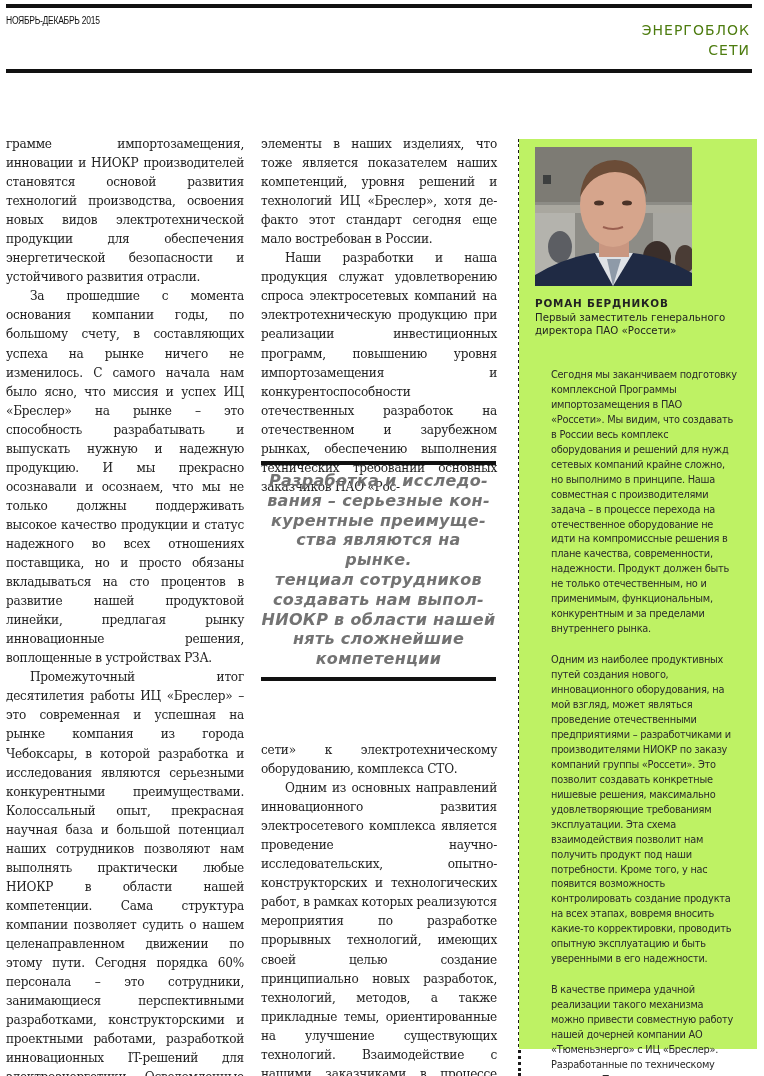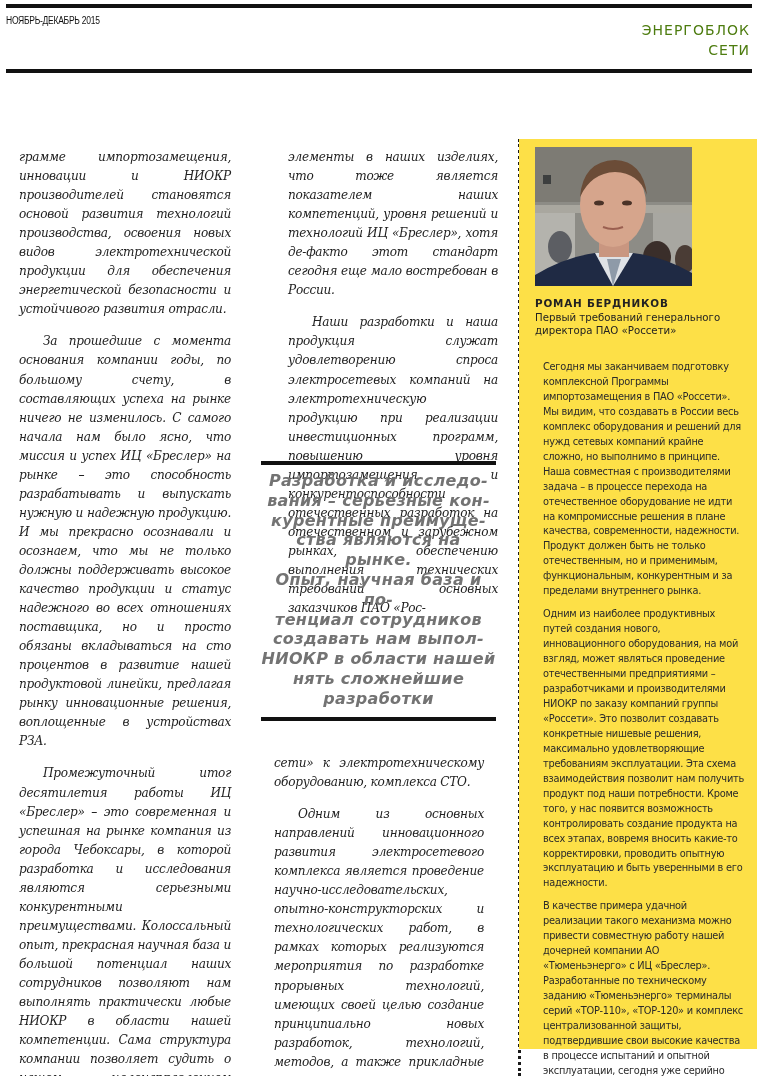--- a/index.html
+++ b/index.html
@@ -3,34 +3,34 @@
 <meta charset="utf-8">
 <style>
   html, body { margin:0; padding:0; background:#ffffff; }
   body { width:764px; height:1076px; position:relative; overflow:hidden; color:#1a1a1a; }
   .rule { position:absolute; left:6px; right:12px; background:#111; }
   .rule-top { top:4px; height:4px; }
   .rule-bottom { top:69px; height:4px; }
   .issue-date { position:absolute; left:6px; top:15px; font-family:"Liberation Sans Narrow","Liberation Sans",sans-serif; font-size:10px; letter-spacing:-0.3px; color:#111; transform:scaleX(0.85); transform-origin:left top; }
   .section-title { position:absolute; right:14px; top:20px; text-align:right; font-family:"DejaVu Sans",sans-serif; font-size:14px; line-height:20px; letter-spacing:1px; color:#4d7c0f; }
   .col { position:absolute; font-family:"DejaVu Serif","Liberation Serif",serif; font-size:12.1px; line-height:19.05px; color:#222; text-align:justify; letter-spacing:-0.25px; }
-  .col p { margin:13px;font-style:italic; }
+  .col p { margin:0; }
   .col p.indent { text-indent:24px; }
   .col1 { left:6px; top:135px; width:238px; }
-  .col2a { left:275px; top:135px; width:236px; }
+  .col2a { left:261px; top:135px; width:236px; }
   .col2b { left:261px; top:741px; width:236px; }
   .pullquote { position:absolute; left:261px; top:461px; width:235px; border-top:4px solid #111; border-bottom:4px solid #111; padding:6px 0 8px 0; text-align:center; font-family:"DejaVu Sans",sans-serif; font-weight:bold; font-size:16px; line-height:19.8px; color:#737373; letter-spacing:0.3px;font-style:italic; }
   .pullquote p { margin:0; }
   .sidebar-rule { position:absolute; left:518px; top:139px; bottom:0; width:0; border-left:3px dotted #1a1a1a; }
-  .sidebar { position:absolute; left:519px; top:139px; width:238px; height:910px; background:#fde047; }
+  .sidebar { position:absolute; left:519px; top:139px; width:238px; height:910px; background:#bef264; }
   .photo { position:absolute; left:16px; top:8px; width:157px; height:139px; overflow:hidden; background:#8f8e88; }
   .sidebar-name { position:absolute; left:16px; top:158px; font-family:"DejaVu Sans",sans-serif; font-weight:bold; font-size:10.4px; letter-spacing:0.8px; color:#222; }
   .sidebar-role { position:absolute; left:16px; top:172px; width:215px; font-family:"DejaVu Sans",sans-serif; font-size:10.2px; line-height:13.2px; color:#222; }
   .sidebar-body { position:absolute; left:16px; top:213px; width:218px; font-family:"DejaVu Sans",sans-serif; font-size:9.8px; line-height:14.95px; color:#2a2a2a; letter-spacing:-0.25px; }
-  .sidebar-body p { margin:8px; }
+  .sidebar-body p { margin:16px; }
 </style>
 </head>
 <body>
 
 <div class="rule rule-top"></div>
 <div class="issue-date">НОЯБРЬ-ДЕКАБРЬ 2015</div>
 <div class="section-title">
   <div>ЭНЕРГОБЛОК</div>
   <div>СЕТИ</div>
 </div>
@@ -45,26 +45,25 @@
 <div class="col col2a">
   <p>элементы в наших изделиях, что тоже является показателем наших компетенций, уровня решений и технологий ИЦ «Бреслер», хотя де-факто этот стандарт сегодня еще мало востребован в России.</p>
   <p class="indent">Наши разработки и наша продукция служат удовлетворению спроса электросетевых компаний на электротехническую продукцию при реализации инвестиционных программ, повышению уровня импортозамещения и конкурентоспособности отечественных разработок на отечественном и зарубежном рынках, обеспечению выполнения технических требований основных заказчиков ПАО «Рос-</p>
 </div>
 
 <div class="pullquote">
   <p>Разработка и исследо-</p>
   <p>вания – серьезные кон-</p>
   <p>курентные преимуще-</p>
   <p>ства являются на рынке.</p>
-  <p>Опыт, научная база и по-</p>
   <p>тенциал  сотрудников</p>
   <p>создавать нам выпол-</p>
   <p>НИОКР в области нашей</p>
   <p>нять сложнейшие</p>
-  <p>разработки</p>
+  <p>компетенции</p>
 </div>
 
 <div class="col col2b">
   <p>сети» к электротехническому оборудованию, комплекса СТО.</p>
   <p class="indent">Одним из основных направлений инновационного развития электросетевого комплекса является проведение научно-исследовательских, опытно-конструкторских и технологических работ, в рамках которых реализуются мероприятия по разработке прорывных технологий, имеющих своей целью создание принципиально новых разработок, технологий, методов, а также прикладные темы, ориентированные на улучшение существующих технологий. Взаимодействие с нашими заказчиками в процессе разработки, безусловно, оказывает исключительно положительное влияние на конечный результат. Выполнение НИОКР по заказу</p>
 </div>
 
 <div class="sidebar-rule"></div>
 <div class="sidebar">
   <div class="photo">
@@ -83,19 +82,19 @@
       <path d="M72 112 L78 139 L86 112 Z" fill="#8e9aa8"></path>
       <rect x="64" y="90" width="30" height="20" fill="#c99680"></rect>
       <ellipse cx="78" cy="58" rx="33" ry="42" fill="#d6a58c"></ellipse>
       <path d="M45 50 Q48 14 80 13 Q108 14 112 48 Q104 26 80 25 Q56 26 45 50 Z" fill="#6b4c37"></path>
       <ellipse cx="64" cy="56" rx="5" ry="2.5" fill="#4a3328"></ellipse>
       <ellipse cx="92" cy="56" rx="5" ry="2.5" fill="#4a3328"></ellipse>
       <path d="M68 80 Q78 84 88 80" stroke="#9a5f50" stroke-width="2" fill="none"></path>
     </svg>
   </div>
   <div class="sidebar-name">РОМАН БЕРДНИКОВ</div>
-  <div class="sidebar-role">Первый требований генерального директора ПАО «Россети»</div>
+  <div class="sidebar-role">Первый заместитель генерального директора ПАО «Россети»</div>
   <div class="sidebar-body">
     <p>Сегодня мы заканчиваем подготовку комплексной Программы импортозамещения в ПАО «Россети». Мы видим, что создавать в России весь комплекс оборудования и решений для нужд сетевых компаний крайне сложно, но выполнимо в принципе. Наша совместная с производителями задача – в процессе перехода на отечественное оборудование не идти на компромиссные решения в плане качества, современности, надежности. Продукт должен быть не только отечественным, но и применимым, функциональным, конкурентным и за пределами внутреннего рынка.</p>
     <p>Одним из наиболее продуктивных путей создания нового, инновационного оборудования, на мой взгляд, может являться проведение отечественными предприятиями – разработчиками и производителями НИОКР по заказу компаний группы «Россети». Это позволит создавать конкретные нишевые решения, максимально удовлетворяющие требованиям эксплуатации. Эта схема взаимодействия позволит нам получить продукт под наши потребности. Кроме того, у нас появится возможность контролировать создание продукта на всех этапах, вовремя вносить какие-то корректировки, проводить опытную эксплуатацию и быть уверенными в его надежности.</p>
     <p>В качестве примера удачной реализации такого механизма можно привести совместную работу нашей дочерней компании АО «Тюменьэнерго» с ИЦ «Бреслер». Разработанные по техническому заданию «Тюменьэнерго» терминалы серий «ТОР-110», «ТОР-120» и комплекс централизованной защиты, подтвердившие свои высокие качества в процессе испытаний и опытной эксплуатации, сегодня уже серийно выпускаются ИЦ «Бреслер». Думаю, что скоро они появятся не только в «Россетях», но и на энергообъектах других компаний.</p>
   </div>
 </div>
 
 </body></html>

